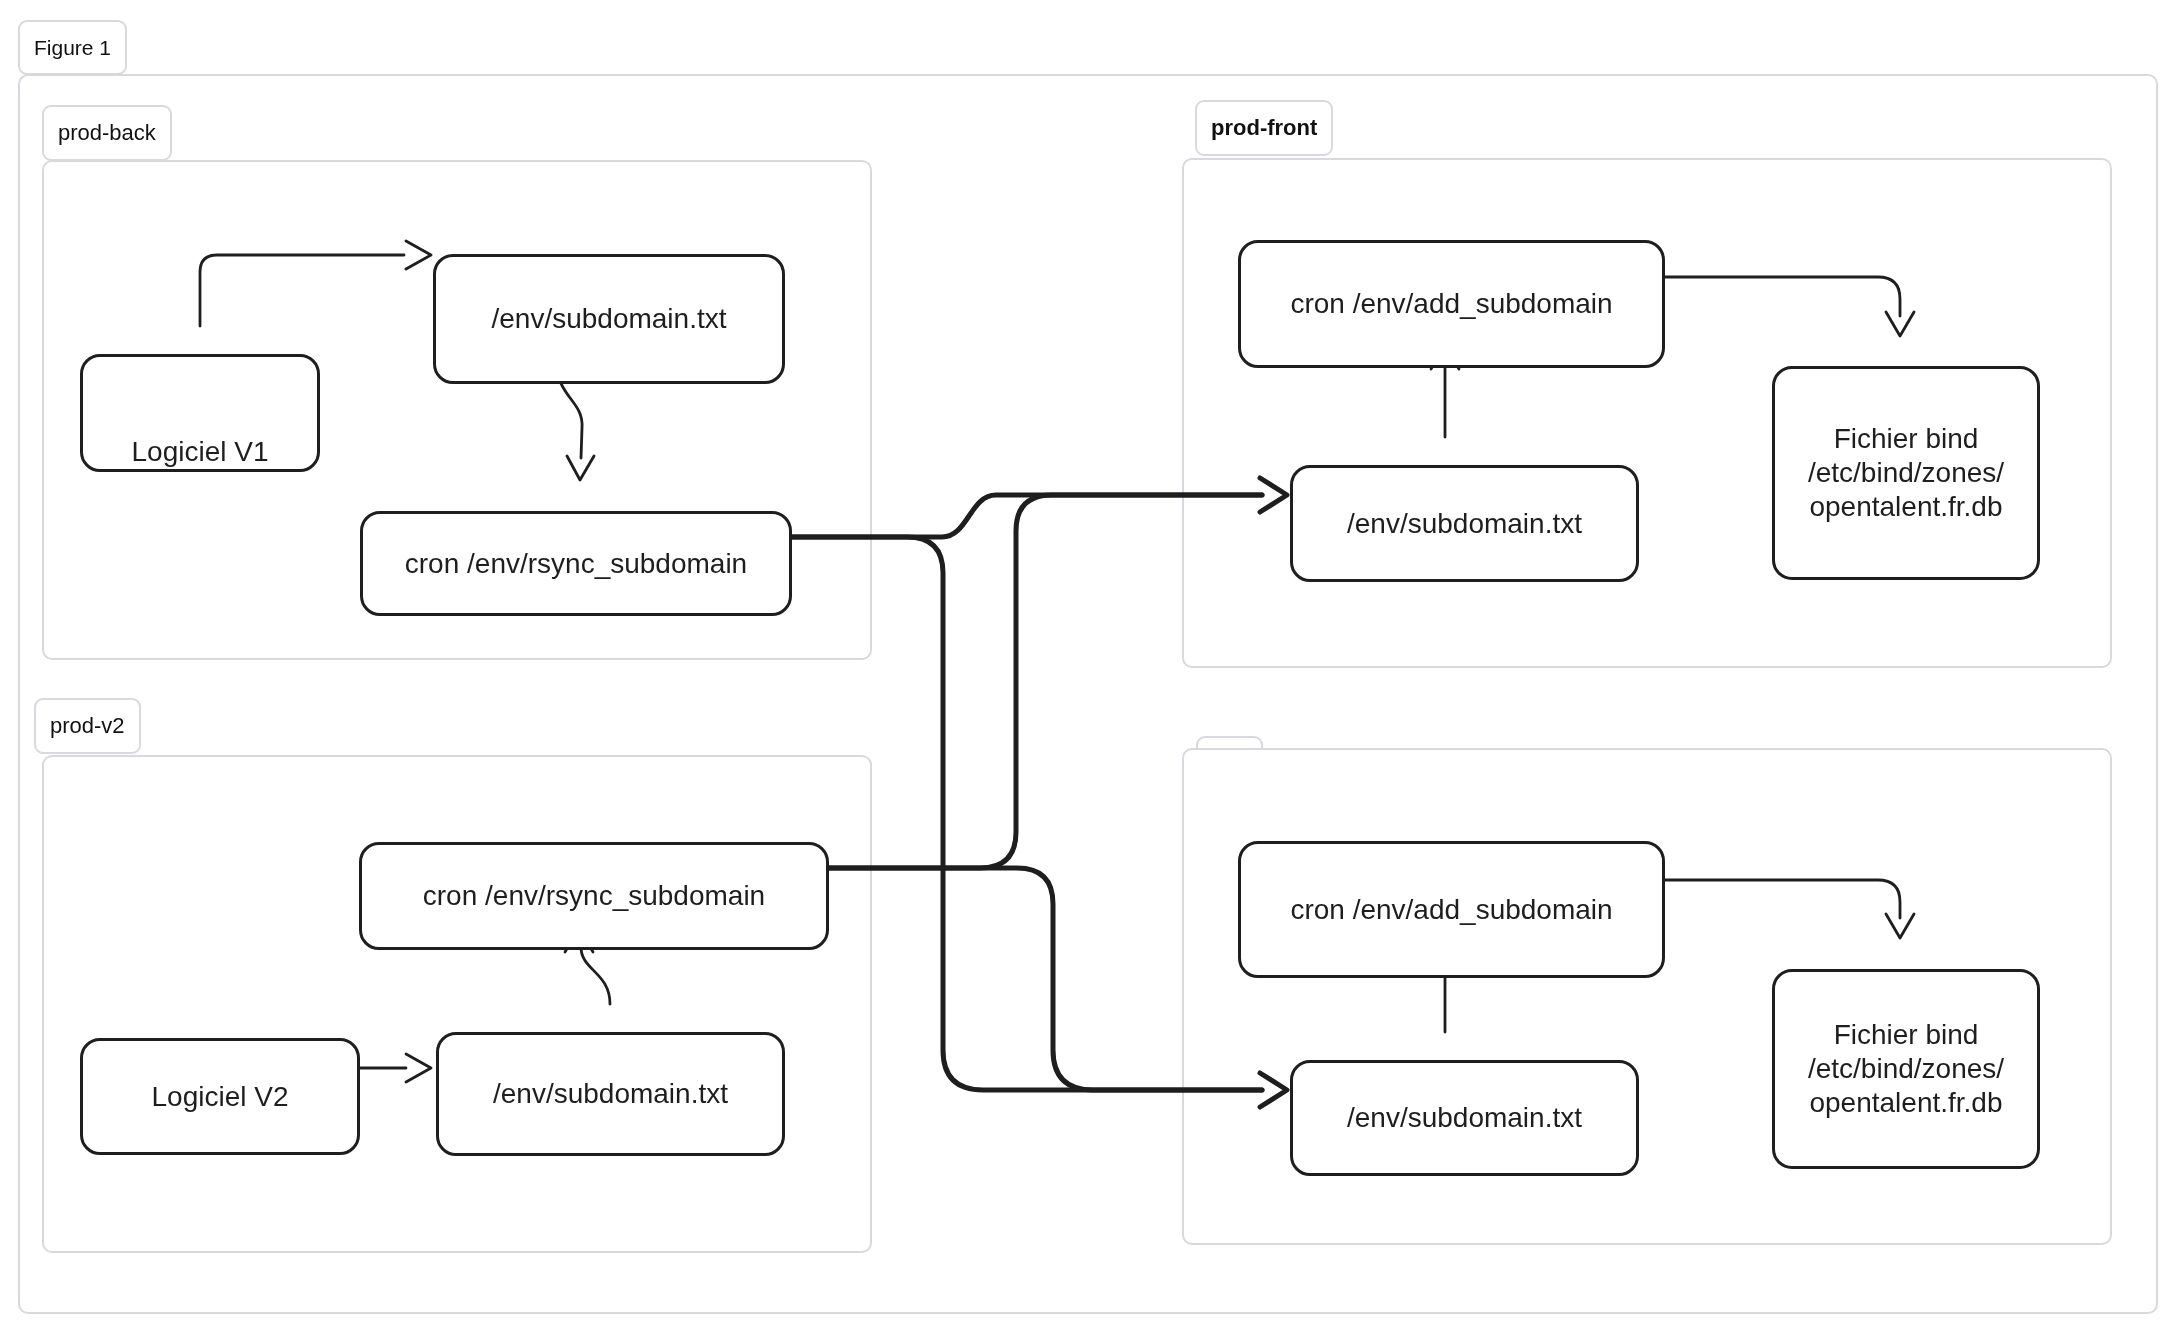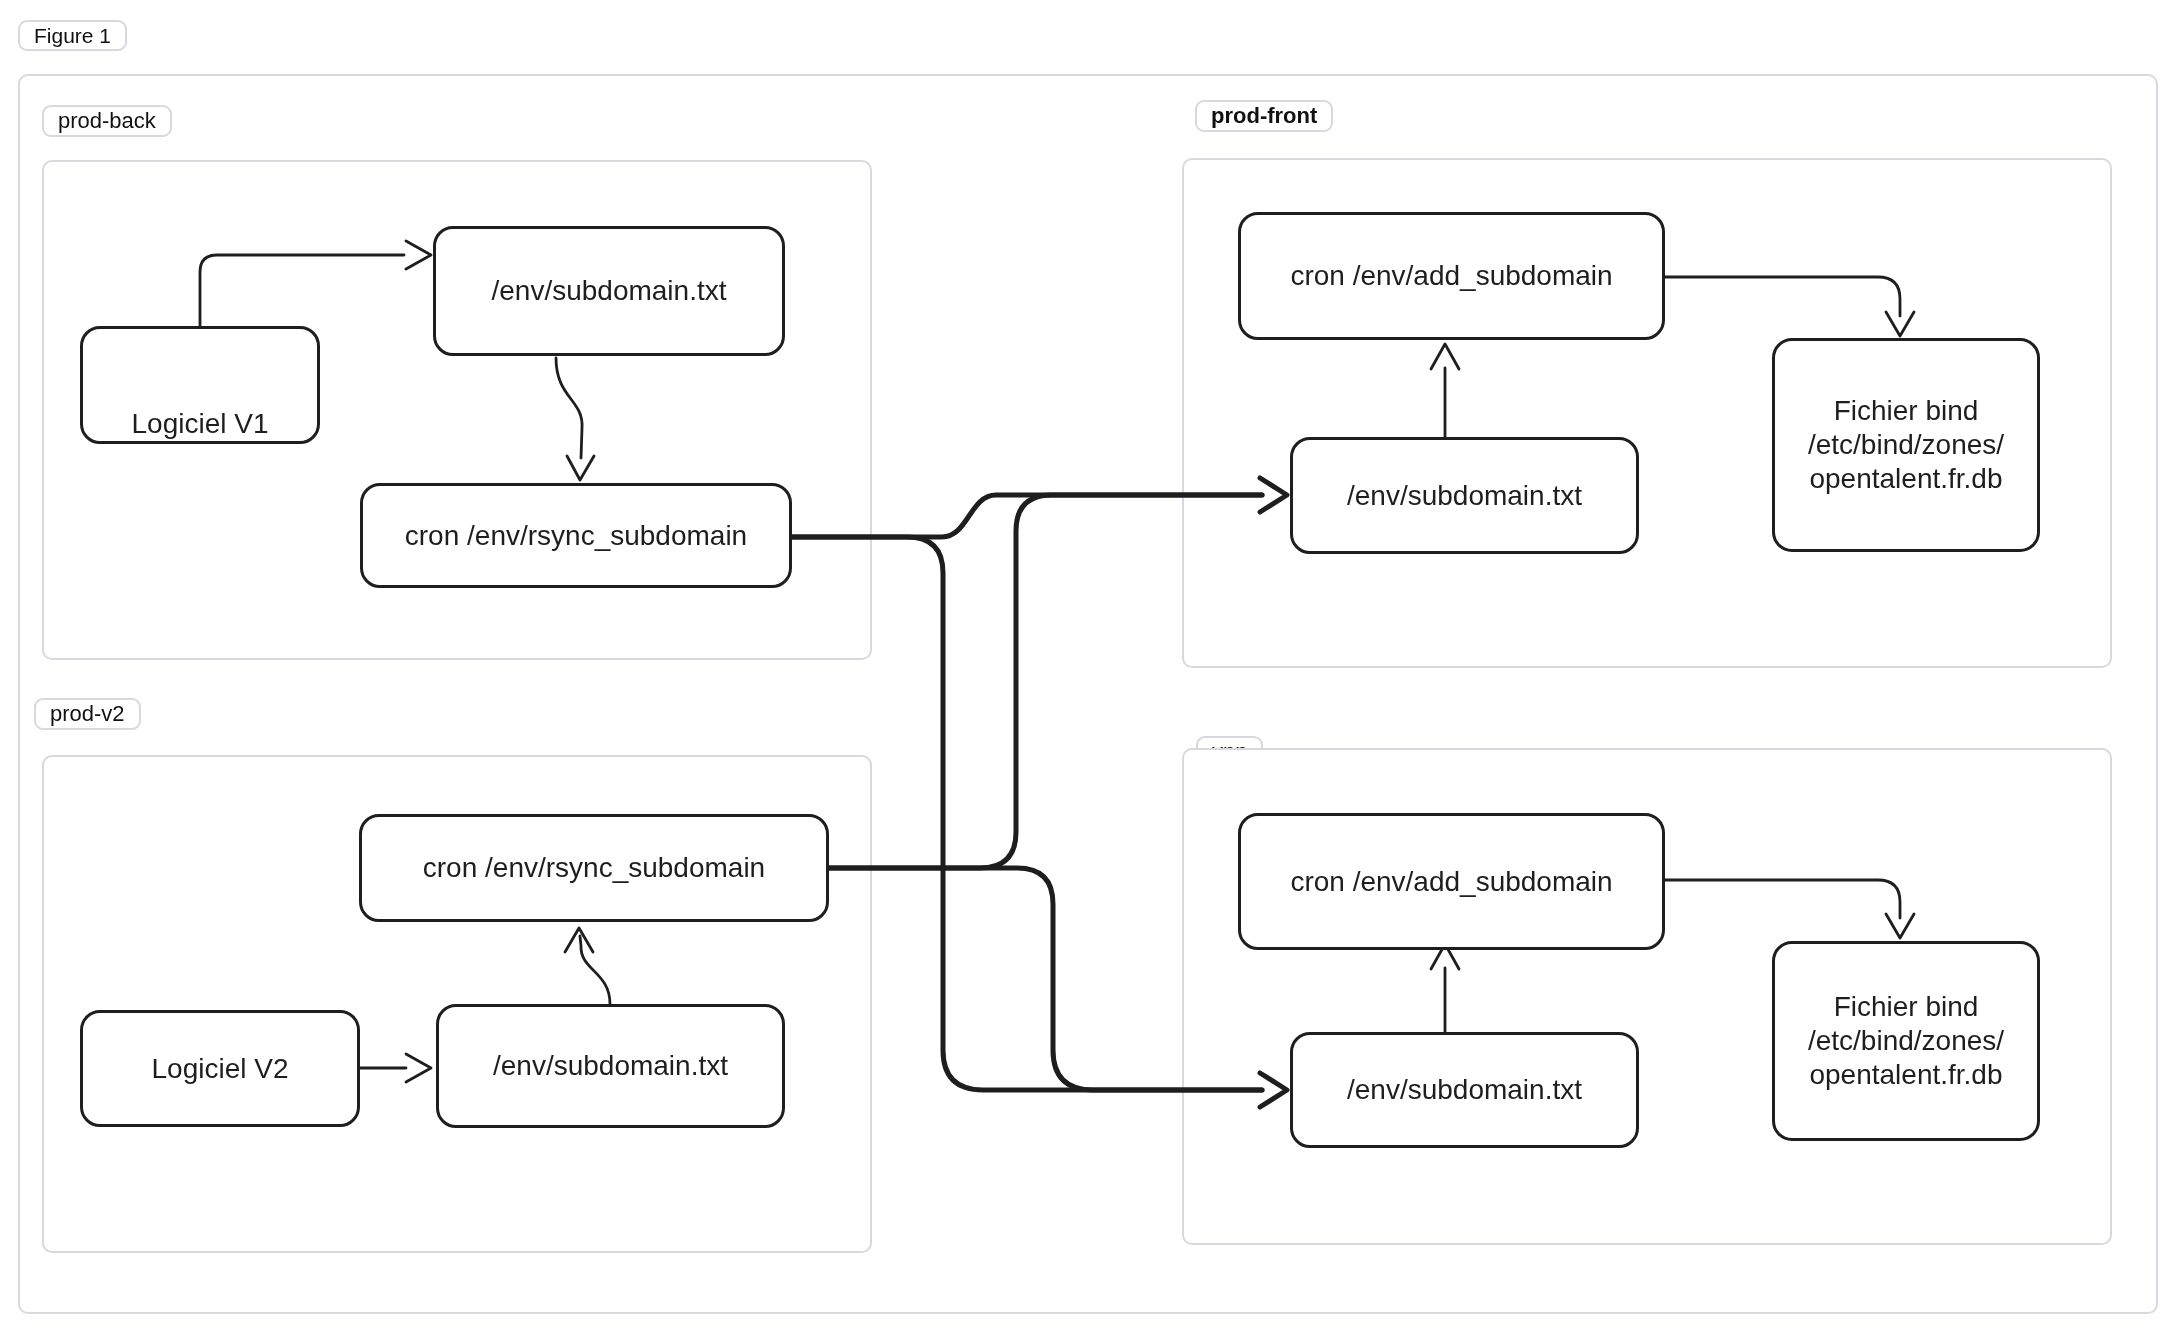--- a/index.html
+++ b/index.html
@@ -17,21 +17,21 @@
     background: #ffffff;
     border: 2px solid #d7d9de;
     border-radius: 10px;
     box-sizing: border-box;
   }
   .chip {
     position: absolute;
     background: #ffffff;
     border: 2px solid #d7d9de;
     border-radius: 9px;
-    padding: 2px 14px;
+    padding: 14px 14px;
     font-size: 22px;
     line-height: 1.1;
     color: #111111;
     white-space: nowrap;
     box-sizing: border-box;
   }
   .node {
     position: absolute;
     background: #ffffff;
     border: 3.2px solid #1e1e1e;
@@ -39,20 +39,21 @@
     box-sizing: border-box;
     display: flex;
     flex-direction: column;
     align-items: center;
     justify-content: center;
     text-align: center;
     font-size: 28px;
     line-height: 34px;
     color: #1e1e1e;
     white-space: nowrap;
+    margin-top: 28px;
   }
   svg.arrows {
     position: absolute;
     left: 0; top: 0;
     pointer-events: none;
   }
   svg.arrows path {
     fill: none;
     stroke: #1e1e1e;
     stroke-linecap: round;

